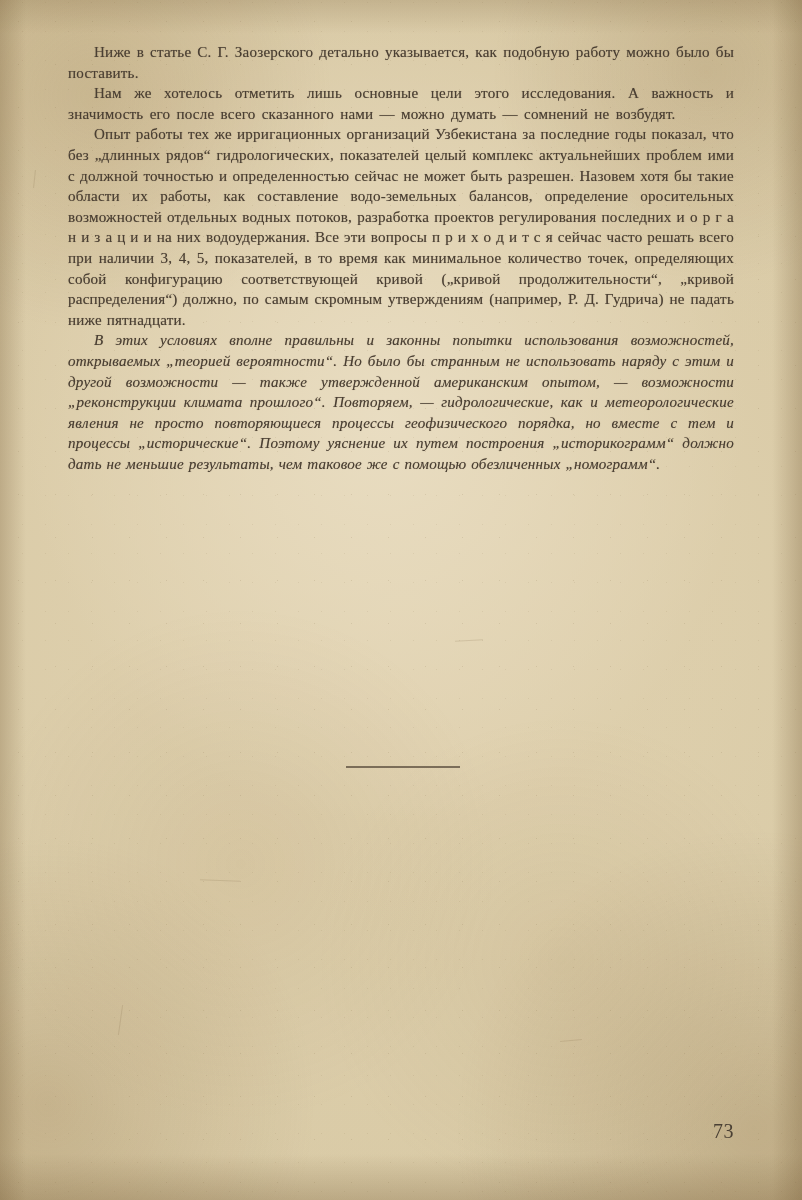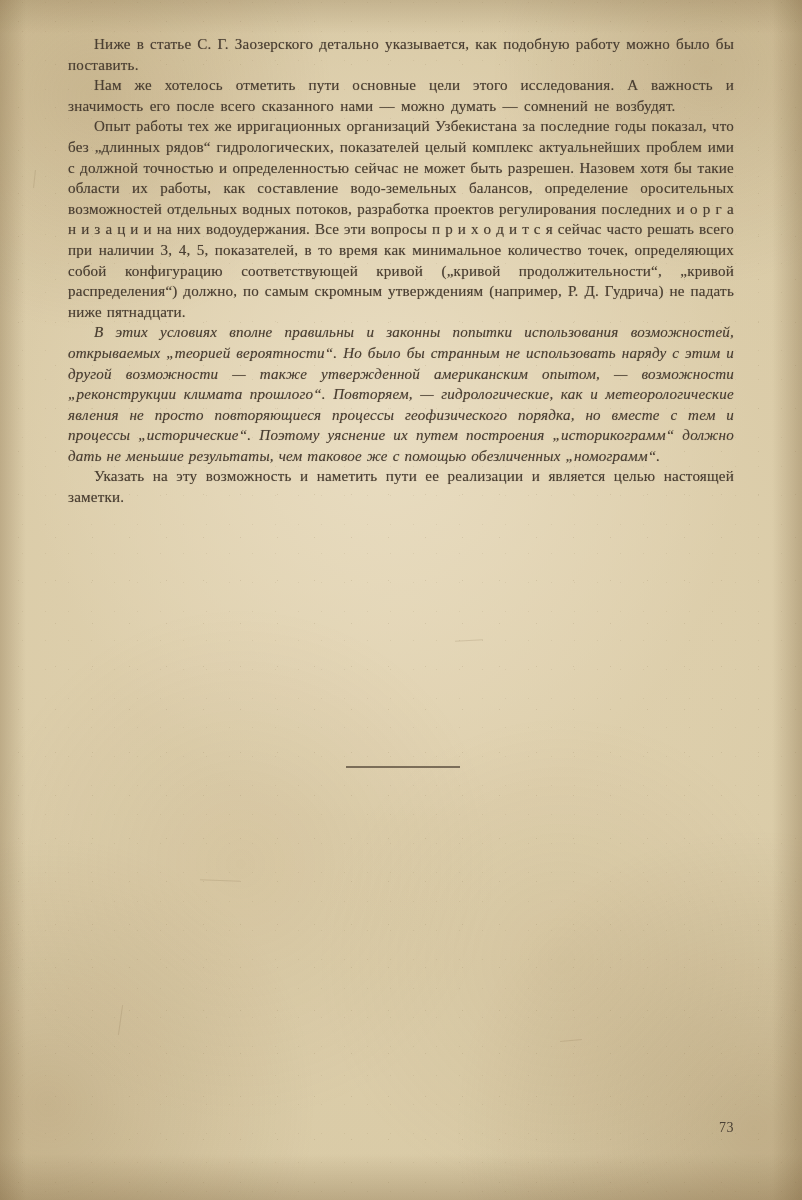--- a/index.html
+++ b/index.html
@@ -71,21 +71,21 @@
     position: absolute;
     left: 0; right: 0; top: 0; height: 34px;
     background: linear-gradient(to bottom, rgba(120,95,58,0.22), rgba(120,95,58,0));
     pointer-events: none;
   }
 
   
   .text-body {
     position: absolute;
     left: 68px;
-    top: 34px;
+    top: 42px;
     width: 666px;
     color: #4a3f33;
     font-size: 15.1px;
     line-height: 20.6px;
     text-align: justify;
     text-justify: inter-word;
     letter-spacing: 0.2px;
     text-shadow: 0 0 0.7px rgba(70,56,40,0.5);
   }
   .para {
@@ -109,21 +109,21 @@
     width: 114px;
     height: 2px;
     background: #5a4c3c;
     opacity: 0.75;
   }
 
   .page-number {
     position: absolute;
     right: 68px;
     top: 1120px;
-    font-size: 14px;
+    font-size: 20px;
     color: #4a4034;
     letter-spacing: 0.5px;
   }
 
   
   .scratch {
     position: absolute;
     pointer-events: none;
     background: rgba(120,98,64,0.18);
   }
@@ -144,22 +144,21 @@
   <div class="edge-dark-bottom"></div>
 
   <div class="scratch s1"></div>
   <div class="scratch s2"></div>
   <div class="scratch s3"></div>
   <div class="scratch s4"></div>
   <div class="scratch s5"></div>
 
   <div class="text-body">
     <p class="para p1">Ниже в статье С. Г. Заозерского детально указывается, как подобную работу можно было бы поставить.</p>
-    <p class="para p2">Нам же хотелось отметить пути основные цели этого исследования. А важность и значимость его после всего сказанного нами — можно думать — сомнений не возбудят.</p>
+    <p class="para p2">Нам же хотелось отметить лишь основные цели этого исследования. А важность и значимость его после всего сказанного нами — можно думать — сомнений не возбудят.</p>
     <p class="para p3">Опыт работы тех же ирригационных организаций Узбекистана за последние годы показал, что без „длинных рядов“ гидрологических, показателей целый комплекс актуальнейших проблем ими с должной точностью и определенностью сейчас не может быть разрешен. Назовем хотя бы такие области их работы, как составление водо-земельных балансов, определение оросительных возможностей отдельных водных потоков, разработка проектов регулирования последних и о р г а н и з а ц и и на них водоудержания. Все эти вопросы п р и х о д и т с я сейчас часто решать всего при наличии 3, 4, 5, показателей, в то время как минимальное количество точек, определяющих собой конфигурацию соответствующей кривой („кривой продолжительности“, „кривой распределения“) должно, по самым скромным утверждениям (например, Р. Д. Гудрича) не падать ниже пятнадцати.</p>
     <p class="para p4">В этих условиях вполне правильны и законны попытки использования возможностей, открываемых „теорией вероятности“. Но было бы странным не использовать наряду с этим и другой возможности — также утвержденной американским опытом, — возможности „реконструкции климата прошлого“. Повторяем, — гидрологические, как и метеорологические явления не просто повторяющиеся процессы геофизического порядка, но вместе с тем и процессы „исторические“. Поэтому уяснение их путем построения „историкограмм“ должно дать не меньшие результаты, чем таковое же с помощью обезличенных „номограмм“.</p>
-    <p class="para p5">Указать на эту возможность и наметить пути ее реализации и является целью настоящей заметки.</p>
   </div>
 
   <div class="hrule"></div>
 
   <div class="page-number">73</div>
 </div>
 
 </body></html>

